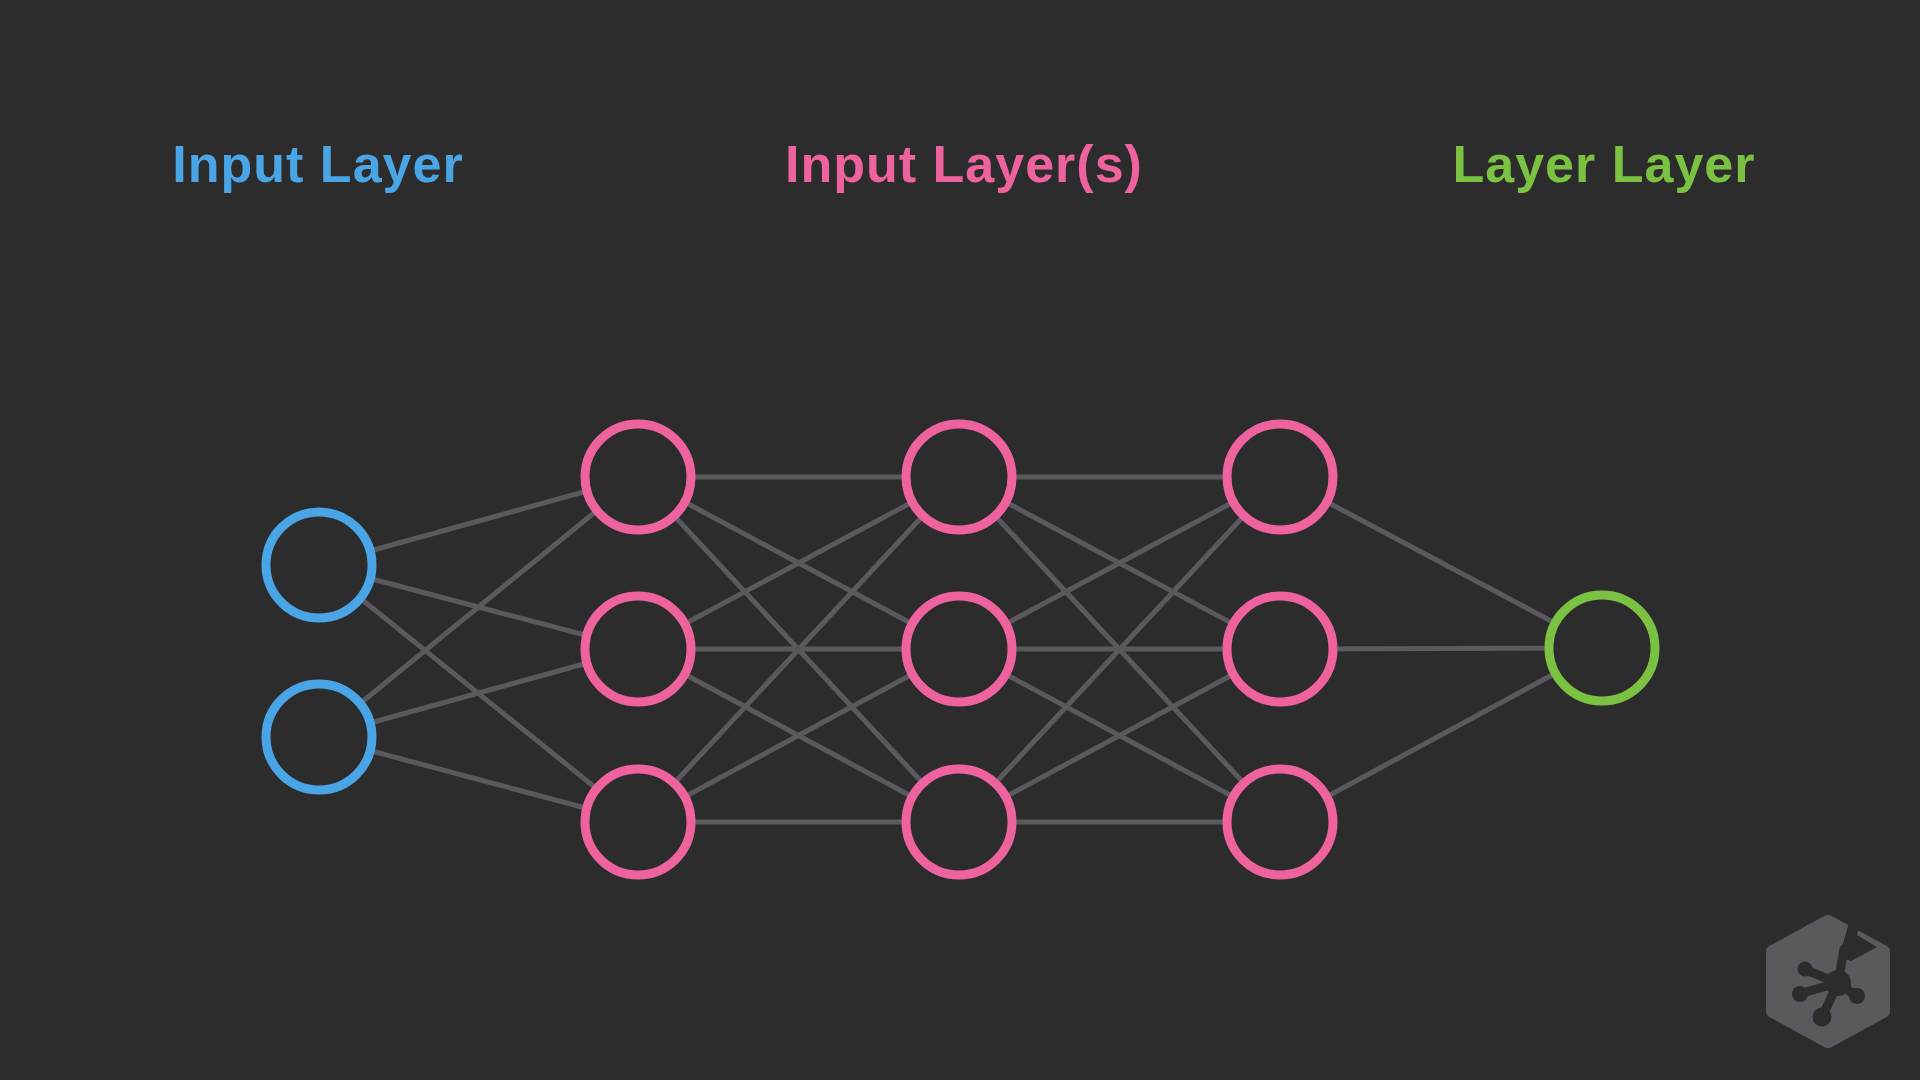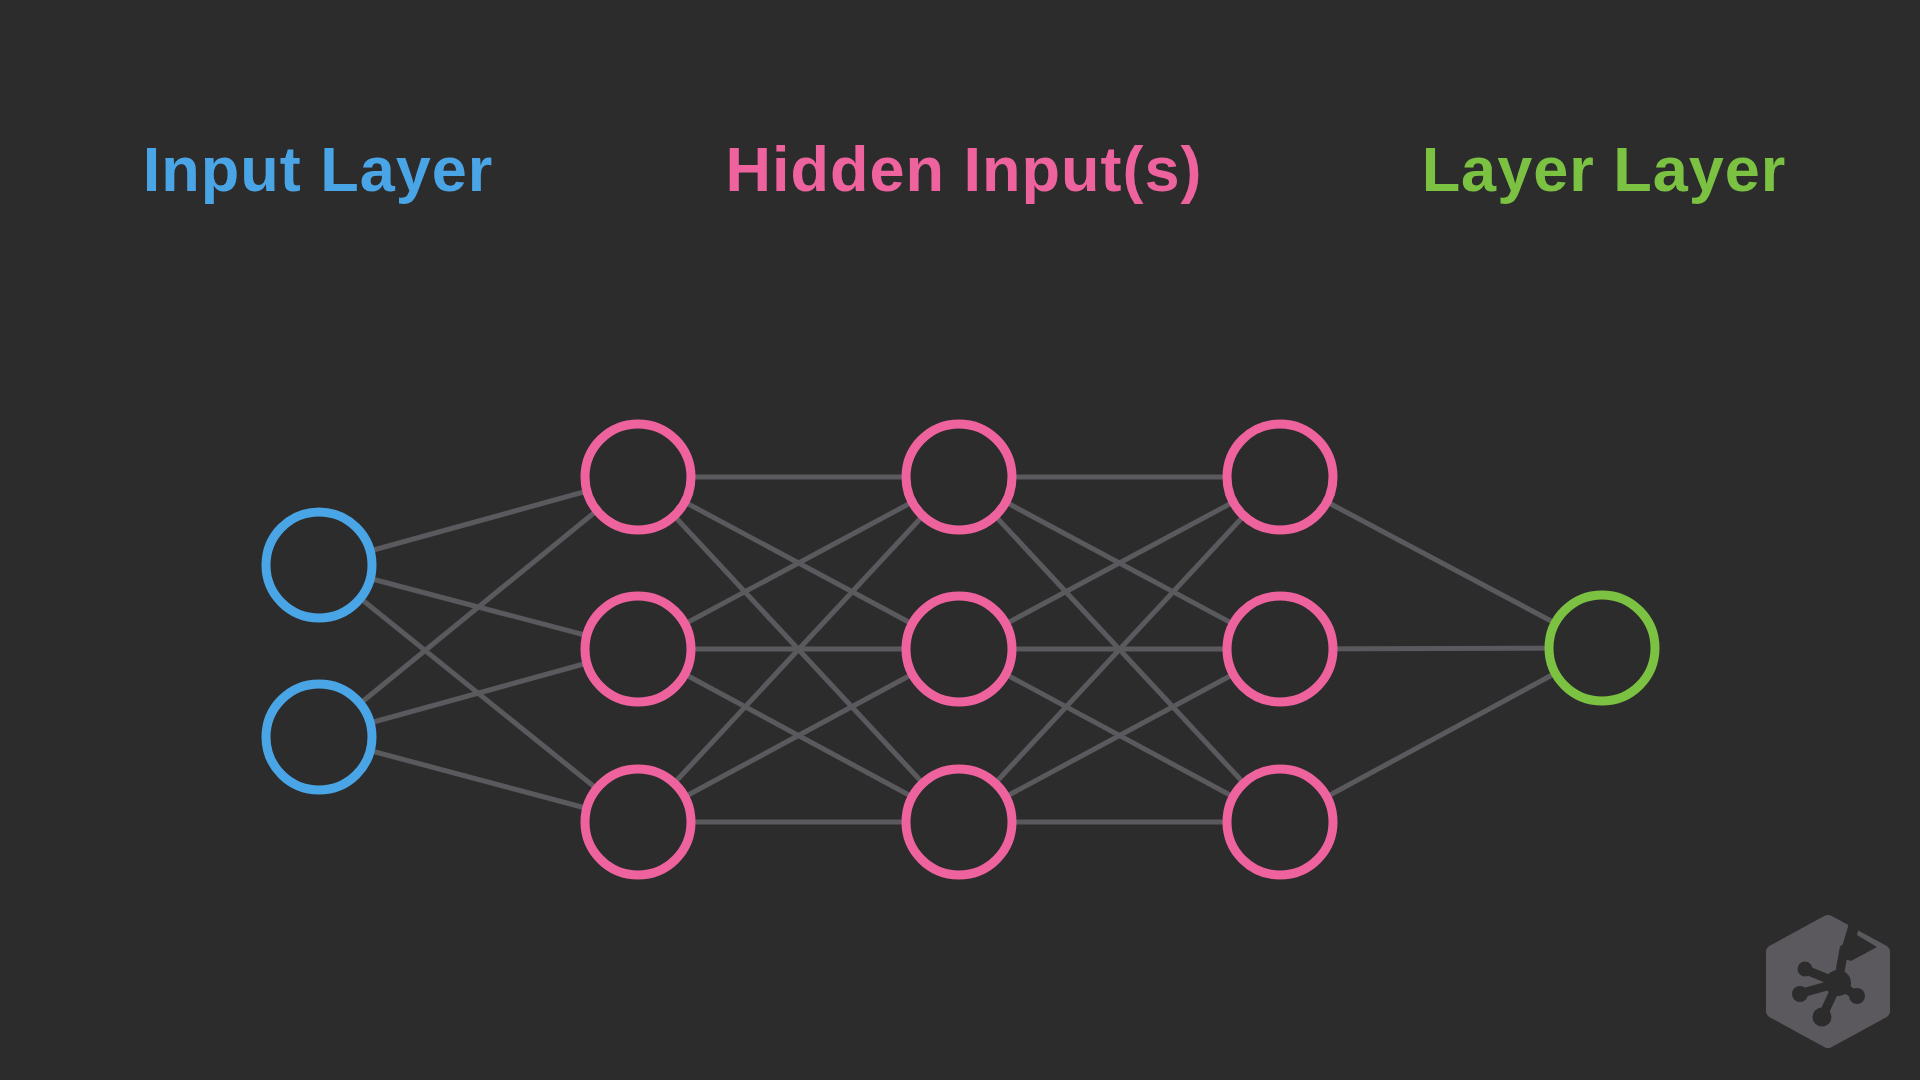--- a/index.html
+++ b/index.html
@@ -10,42 +10,42 @@
     width: 1920px;
     height: 1080px;
     position: relative;
     overflow: hidden;
     font-family: "Liberation Sans", sans-serif;
   }
   .layer-label {
     position: absolute;
     top: 138px;
     transform: translateX(-50%);
-    font-size: 63px;
+    font-size: 52px;
     font-weight: bold;
     letter-spacing: 1px;
     white-space: nowrap;
     line-height: 1;
   }
   #network-svg {
     position: absolute;
     left: 0;
     top: 0;
   }
   #logo {
     position: absolute;
     right: 24px;
     bottom: 26px;
   }
 </style>
 </head>
 <body style="background: rgb(45, 44, 44);">
 
 <div class="layer-label" style="left: 318px; color: rgb(74, 165, 230);">Input Layer</div>
-<div class="layer-label" style="left: 964px; color: rgb(238, 99, 158);">Hidden Input(s)</div>
+<div class="layer-label" style="left: 964px; color: rgb(238, 99, 158);">Input Layer(s)</div>
 <div class="layer-label" style="left: 1604px; color: rgb(123, 193, 66);">Layer Layer</div>
 
 <svg id="network-svg" xmlns="http://www.w3.org/2000/svg" width="1920" height="1080" viewBox="0 0 1920 1080">
     <line x1="319" y1="565" x2="638" y2="477" stroke="#5a595d" stroke-width="5"></line>
     <line x1="319" y1="565" x2="638" y2="649" stroke="#5a595d" stroke-width="5"></line>
     <line x1="319" y1="565" x2="638" y2="822" stroke="#5a595d" stroke-width="5"></line>
     <line x1="319" y1="737" x2="638" y2="477" stroke="#5a595d" stroke-width="5"></line>
     <line x1="319" y1="737" x2="638" y2="649" stroke="#5a595d" stroke-width="5"></line>
     <line x1="319" y1="737" x2="638" y2="822" stroke="#5a595d" stroke-width="5"></line>
     <line x1="638" y1="477" x2="959" y2="477" stroke="#5a595d" stroke-width="5"></line>

